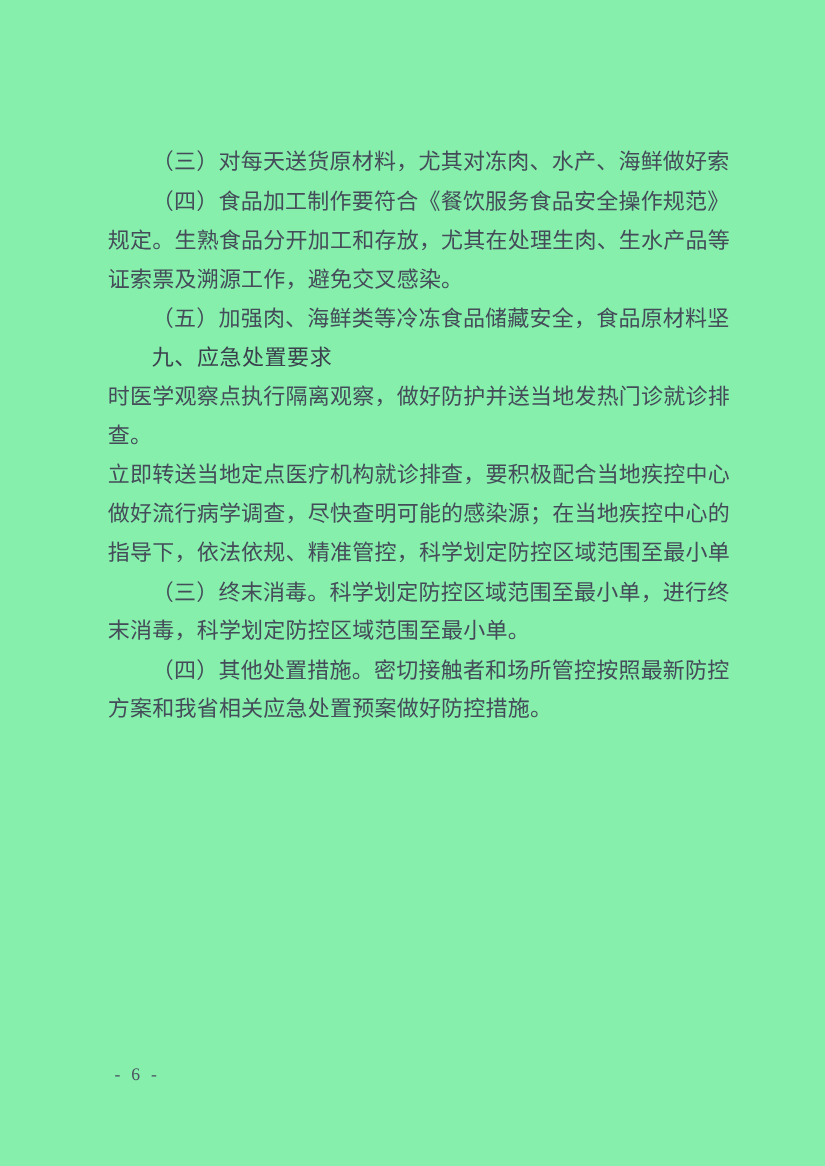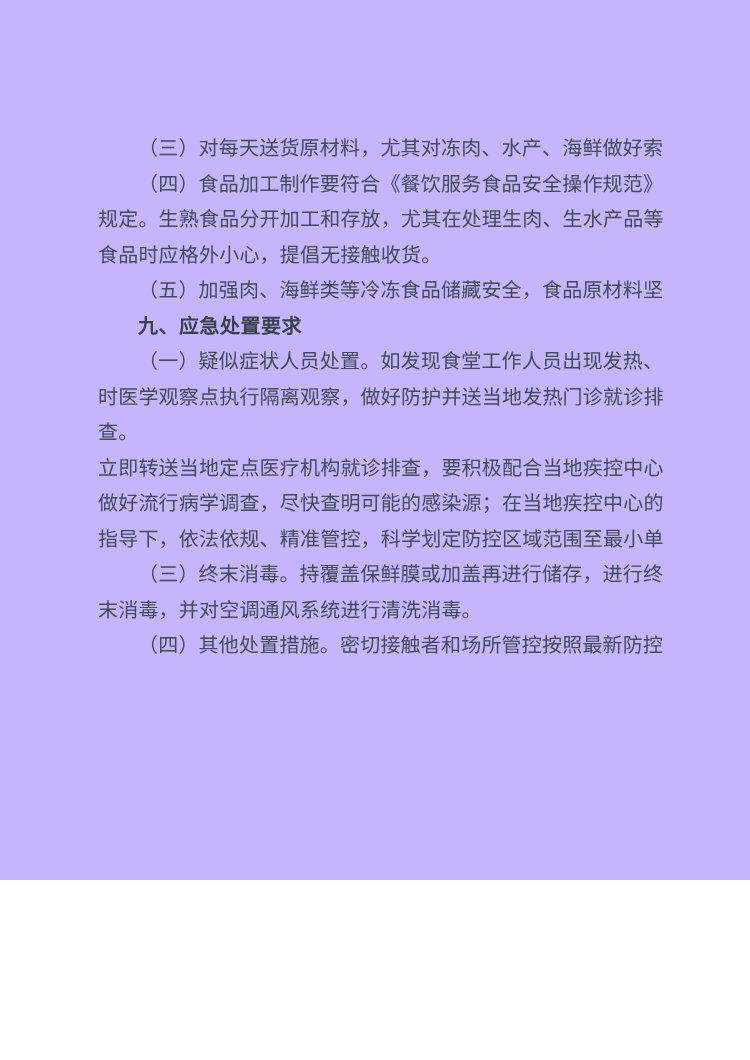--- a/index.html
+++ b/index.html
@@ -3,22 +3,22 @@
 <meta charset="utf-8">
 <style>
   html, body {
     margin: 0;
     padding: 0;
     background: #ffffff;
   }
   .page {
     position: relative;
     width: 750px;
-    height: 880px;
-    background: #c4b5fd;
+    height: 1060px;
+    background: #86efac;
     overflow: hidden;
     font-family: "Liberation Serif", "DejaVu Serif", serif;
   }
   .text-block {
     position: absolute;
     left: 98px;
     top: 131px;
     width: 566px;
   }
   .para {
@@ -32,21 +32,21 @@
     font-size: 20px;
     color: #454c59;
     white-space: nowrap;
     letter-spacing: 0.2px;
   }
   .line.indent {
     padding-left: 40px;
   }
   .heading-line {
     font-family: "Liberation Sans", "DejaVu Sans", sans-serif;
-    font-weight: 700;
+    font-weight: 400;
     color: #3a414d;
     letter-spacing: 0.5px;
   }
   .page-footer {
     position: absolute;
     left: 104px;
     top: 966px;
     height: 24px;
     line-height: 24px;
   }
@@ -63,50 +63,50 @@
 <div class="page">
   <main class="text-block">
 
     <div class="para">
       <span class="line indent">（三）对每天送货原材料，尤其对冻肉、水产、海鲜做好索</span>
     </div>
 
     <div class="para">
       <span class="line indent">（四）食品加工制作要符合《餐饮服务食品安全操作规范》</span>
       <span class="line">规定。生熟食品分开加工和存放，尤其在处理生肉、生水产品等</span>
-      <span class="line">食品时应格外小心，提倡无接触收货。</span>
+      <span class="line">证索票及溯源工作，避免交叉感染。</span>
     </div>
 
     <div class="para">
       <span class="line indent">（五）加强肉、海鲜类等冷冻食品储藏安全，食品原材料坚</span>
     </div>
 
     <h2 class="para" style="margin:0; font-size:20px;">
       <span class="line indent heading-line">九、应急处置要求</span>
     </h2>
 
     <div class="para">
-      <span class="line indent">（一）疑似症状人员处置。如发现食堂工作人员出现发热、</span>
       <span class="line">时医学观察点执行隔离观察，做好防护并送当地发热门诊就诊排</span>
       <span class="line">查。</span>
     </div>
 
     <div class="para">
       <span class="line">立即转送当地定点医疗机构就诊排查，要积极配合当地疾控中心</span>
       <span class="line">做好流行病学调查，尽快查明可能的感染源；在当地疾控中心的</span>
       <span class="line">指导下，依法依规、精准管控，科学划定防控区域范围至最小单</span>
     </div>
 
     <div class="para">
-      <span class="line indent">（三）终末消毒。持覆盖保鲜膜或加盖再进行储存，进行终</span>
-      <span class="line">末消毒，并对空调通风系统进行清洗消毒。</span>
+      <span class="line indent">（三）终末消毒。科学划定防控区域范围至最小单，进行终</span>
+      <span class="line">末消毒，科学划定防控区域范围至最小单。</span>
     </div>
 
     <div class="para">
       <span class="line indent">（四）其他处置措施。密切接触者和场所管控按照最新防控</span>
+      <span class="line">方案和我省相关应急处置预案做好防控措施。</span>
     </div>
 
   </main>
 
   <footer class="page-footer">
     <span class="page-number">- 6 -</span>
   </footer>
 </div>
 
 </body></html>

